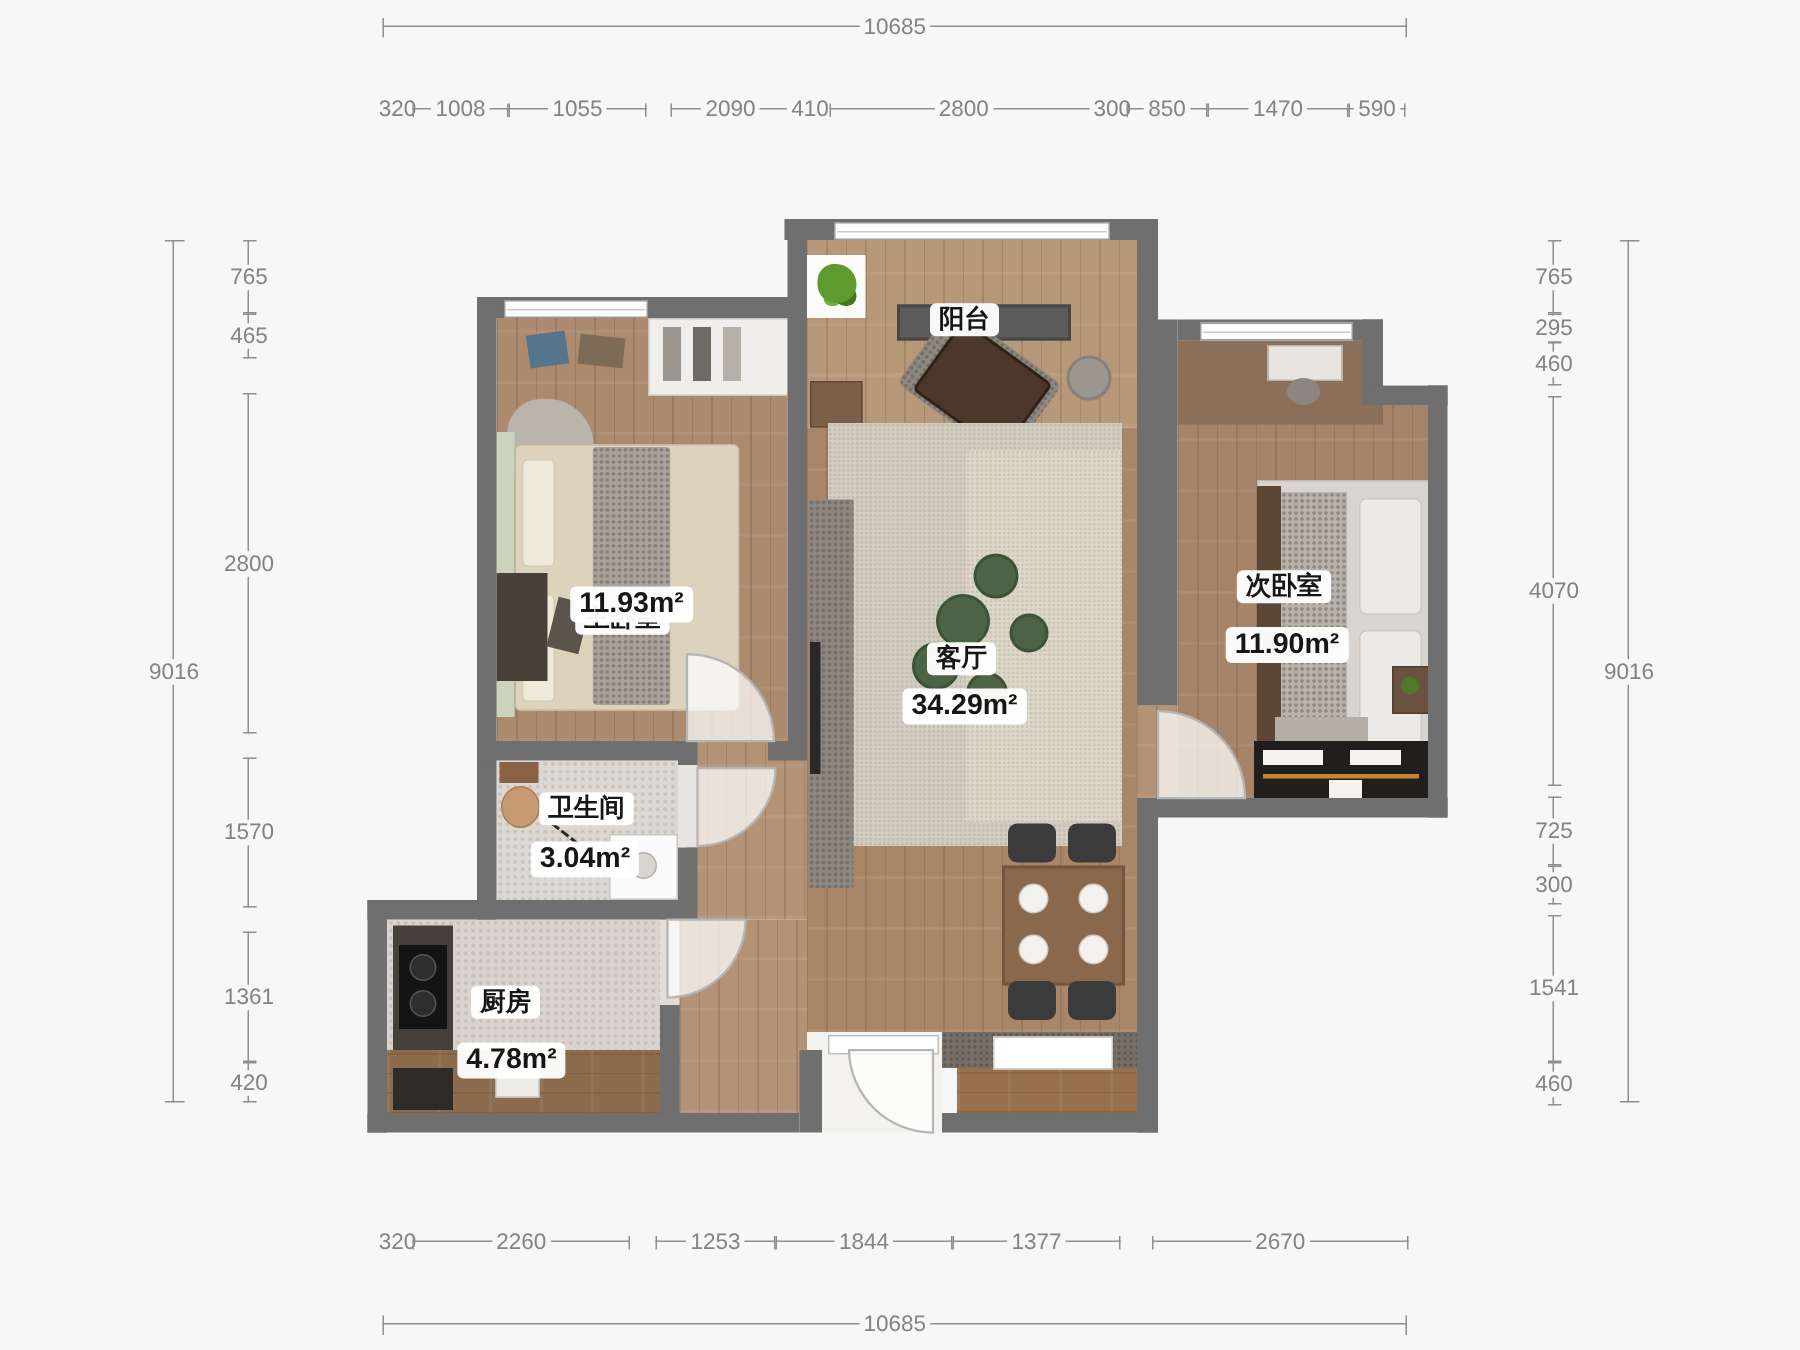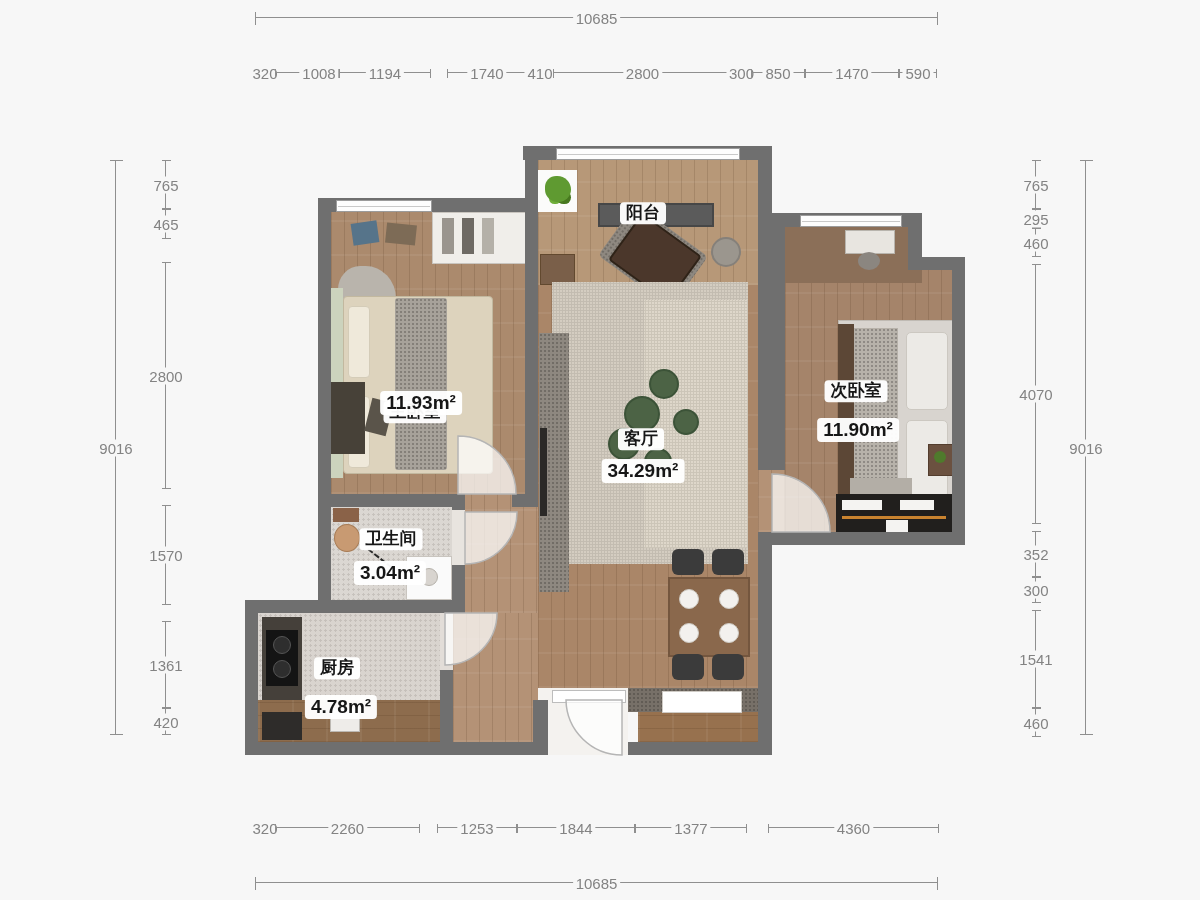--- a/index.html
+++ b/index.html
@@ -179,31 +179,31 @@
         <span class="ruler-lab" style="left: 50%; top: 0px; transform: translate(-50%, -50%);">10685</span>
       </div>
       <div class="ruler-seg" style="left: 255px; top: 72px; width: 20px; height: 0px; border-top: 1px solid rgb(143, 143, 143);">
         <span class="tickm" style="left: 0px; top: -4.5px; width: 1px; height: 9px; background: rgb(143, 143, 143);"></span>
         <span class="tickm" style="left: 19px; top: -4.5px; width: 1px; height: 9px; background: rgb(143, 143, 143);"></span>
         <span class="ruler-lab" style="left: 50%; top: 0px; transform: translate(-50%, -50%);">320</span>
       </div>
       <div class="ruler-seg" style="left: 275px; top: 72px; width: 64px; height: 0px; border-top: 1px solid rgb(143, 143, 143);">
         <span class="tickm" style="left: 0px; top: -4.5px; width: 1px; height: 9px; background: rgb(143, 143, 143);"></span>
         <span class="tickm" style="left: 63px; top: -4.5px; width: 1px; height: 9px; background: rgb(143, 143, 143);"></span>
-        <span class="ruler-lab" style="left: 50%; top: 0px; transform: translate(-50%, -50%); margin-left: 12px;">1008</span>
+        <span class="ruler-lab" style="left: 50%; top: 0px; transform: translate(-50%, -50%);">1008</span>
       </div>
       <div class="ruler-seg" style="left: 339px; top: 72px; width: 92px; height: 0px; border-top: 1px solid rgb(143, 143, 143);">
         <span class="tickm" style="left: 0px; top: -4.5px; width: 1px; height: 9px; background: rgb(143, 143, 143);"></span>
         <span class="tickm" style="left: 91px; top: -4.5px; width: 1px; height: 9px; background: rgb(143, 143, 143);"></span>
-        <span class="ruler-lab" style="left: 50%; top: 0px; transform: translate(-50%, -50%);">1194</span>
+        <span class="ruler-lab" style="left: 50%; top: 0px; transform: translate(-50%, -50%);">1055</span>
       </div>
       <div class="ruler-seg" style="left: 447px; top: 72px; width: 80px; height: 0px; border-top: 1px solid rgb(143, 143, 143);">
         <span class="tickm" style="left: 0px; top: -4.5px; width: 1px; height: 9px; background: rgb(143, 143, 143);"></span>
         <span class="tickm" style="left: 79px; top: -4.5px; width: 1px; height: 9px; background: rgb(143, 143, 143);"></span>
-        <span class="ruler-lab" style="left: 50%; top: 0px; transform: translate(-50%, -50%);">1740</span>
+        <span class="ruler-lab" style="left: 50%; top: 0px; transform: translate(-50%, -50%);">2090</span>
       </div>
       <div class="ruler-seg" style="left: 527px; top: 72px; width: 26px; height: 0px; border-top: 1px solid rgb(143, 143, 143);">
         <span class="tickm" style="left: 0px; top: -4.5px; width: 1px; height: 9px; background: rgb(143, 143, 143);"></span>
         <span class="tickm" style="left: 25px; top: -4.5px; width: 1px; height: 9px; background: rgb(143, 143, 143);"></span>
         <span class="ruler-lab" style="left: 50%; top: 0px; transform: translate(-50%, -50%);">410</span>
       </div>
       <div class="ruler-seg" style="left: 553px; top: 72px; width: 179px; height: 0px; border-top: 1px solid rgb(143, 143, 143);">
         <span class="tickm" style="left: 0px; top: -4.5px; width: 1px; height: 9px; background: rgb(143, 143, 143);"></span>
         <span class="tickm" style="left: 178px; top: -4.5px; width: 1px; height: 9px; background: rgb(143, 143, 143);"></span>
         <span class="ruler-lab" style="left: 50%; top: 0px; transform: translate(-50%, -50%);">2800</span>
@@ -279,21 +279,21 @@
         <span class="ruler-lab" style="left: 0px; top: 50%; transform: translate(-50%, -50%);">460</span>
       </div>
       <div class="ruler-seg" style="left: 1035px; top: 264px; width: 0px; height: 260px; border-left: 1px solid rgb(143, 143, 143);">
         <span class="tickm" style="left: -4.5px; top: 0px; width: 9px; height: 1px; background: rgb(143, 143, 143);"></span>
         <span class="tickm" style="left: -4.5px; top: 259px; width: 9px; height: 1px; background: rgb(143, 143, 143);"></span>
         <span class="ruler-lab" style="left: 0px; top: 50%; transform: translate(-50%, -50%);">4070</span>
       </div>
       <div class="ruler-seg" style="left: 1035px; top: 531px; width: 0px; height: 46px; border-left: 1px solid rgb(143, 143, 143);">
         <span class="tickm" style="left: -4.5px; top: 0px; width: 9px; height: 1px; background: rgb(143, 143, 143);"></span>
         <span class="tickm" style="left: -4.5px; top: 45px; width: 9px; height: 1px; background: rgb(143, 143, 143);"></span>
-        <span class="ruler-lab" style="left: 0px; top: 50%; transform: translate(-50%, -50%);">352</span>
+        <span class="ruler-lab" style="left: 0px; top: 50%; transform: translate(-50%, -50%);">725</span>
       </div>
       <div class="ruler-seg" style="left: 1035px; top: 577px; width: 0px; height: 26px; border-left: 1px solid rgb(143, 143, 143);">
         <span class="tickm" style="left: -4.5px; top: 0px; width: 9px; height: 1px; background: rgb(143, 143, 143);"></span>
         <span class="tickm" style="left: -4.5px; top: 25px; width: 9px; height: 1px; background: rgb(143, 143, 143);"></span>
         <span class="ruler-lab" style="left: 0px; top: 50%; transform: translate(-50%, -50%);">300</span>
       </div>
       <div class="ruler-seg" style="left: 1035px; top: 610px; width: 0px; height: 98px; border-left: 1px solid rgb(143, 143, 143);">
         <span class="tickm" style="left: -4.5px; top: 0px; width: 9px; height: 1px; background: rgb(143, 143, 143);"></span>
         <span class="tickm" style="left: -4.5px; top: 97px; width: 9px; height: 1px; background: rgb(143, 143, 143);"></span>
         <span class="ruler-lab" style="left: 0px; top: 50%; transform: translate(-50%, -50%);">1541</span>
@@ -329,21 +329,21 @@
         <span class="ruler-lab" style="left: 50%; top: 0px; transform: translate(-50%, -50%);">1844</span>
       </div>
       <div class="ruler-seg" style="left: 635px; top: 827px; width: 112px; height: 0px; border-top: 1px solid rgb(143, 143, 143);">
         <span class="tickm" style="left: 0px; top: -4.5px; width: 1px; height: 9px; background: rgb(143, 143, 143);"></span>
         <span class="tickm" style="left: 111px; top: -4.5px; width: 1px; height: 9px; background: rgb(143, 143, 143);"></span>
         <span class="ruler-lab" style="left: 50%; top: 0px; transform: translate(-50%, -50%);">1377</span>
       </div>
       <div class="ruler-seg" style="left: 768px; top: 827px; width: 171px; height: 0px; border-top: 1px solid rgb(143, 143, 143);">
         <span class="tickm" style="left: 0px; top: -4.5px; width: 1px; height: 9px; background: rgb(143, 143, 143);"></span>
         <span class="tickm" style="left: 170px; top: -4.5px; width: 1px; height: 9px; background: rgb(143, 143, 143);"></span>
-        <span class="ruler-lab" style="left: 50%; top: 0px; transform: translate(-50%, -50%);">4360</span>
+        <span class="ruler-lab" style="left: 50%; top: 0px; transform: translate(-50%, -50%);">2670</span>
       </div>
       <div class="ruler-seg" style="left: 255px; top: 882px; width: 683px; height: 0px; border-top: 1px solid rgb(143, 143, 143);">
         <span class="tickm" style="left: 0px; top: -6.5px; width: 1px; height: 13px; background: rgb(143, 143, 143);"></span>
         <span class="tickm" style="left: 682px; top: -6.5px; width: 1px; height: 13px; background: rgb(143, 143, 143);"></span>
         <span class="ruler-lab" style="left: 50%; top: 0px; transform: translate(-50%, -50%);">10685</span>
       </div>
     </div>
 
 </div>
 

